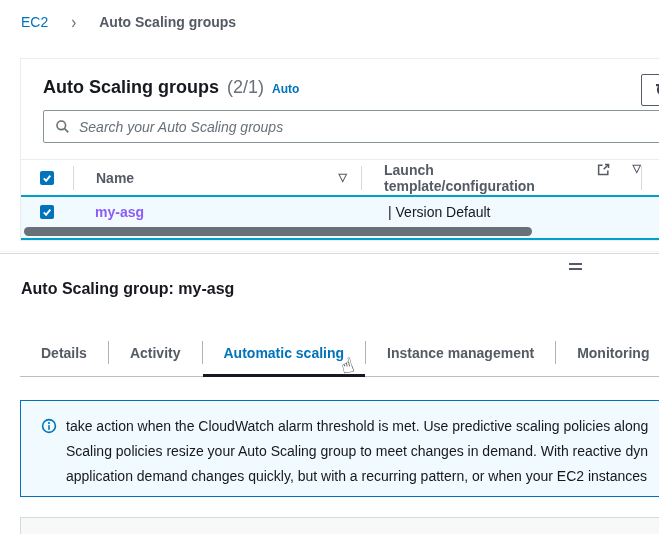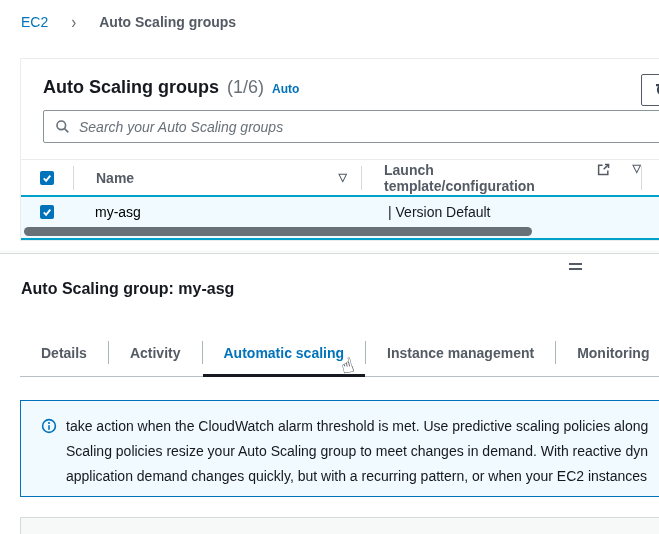--- a/index.html
+++ b/index.html
@@ -39,21 +39,21 @@
   .col-div { width: 1px; height: 24px; background: #d5dbdb; flex: 0 0 auto; }
   .cell-name { width: 287px; display: flex; align-items: center; padding: 0 14px 0 22px; flex: 0 0 auto; }
   .cell-name .label { flex: 1; }
   .cell-lt { width: 279px; display: flex; align-items: flex-start; gap: 22px; padding-left: 22px; flex: 0 0 auto; }
   .sort-icon { font-size: 11px; color: #545b64; cursor: pointer; }
 
   .selected-row { background: #f1faff; border-top: 2px solid #00a1c9; border-bottom: 2px solid #00a1c9; }
   .row-content { display: flex; align-items: center; height: 29px; font-size: 14px; }
   .row-name { width: 287px; padding-left: 22px; flex: 0 0 auto; }
   .row-lt { padding-left: 22px; white-space: nowrap; display: flex; align-items: baseline; }
-  .link { color: #000000; font-weight: 400; cursor: pointer; margin-top: 24px; }
+  .link { color: #8b5cf6; font-weight: 700; cursor: pointer; margin-top: 24px; }
   .lt-suffix { color: #16191f; font-weight: 400; margin-left: 6px; }
   .scroll-track { position: relative; height: 12px; }
   .scroll-thumb { position: absolute; left: 3px; top: 1px; width: 508px; height: 9px; border-radius: 5px; background: #687078; cursor: pointer; }
 
   
   .split-line { position: absolute; top: 253px; left: 0; width: 659px; height: 1px; background: #d5dbdb;
     box-shadow: 0 -2px 2px rgba(0,28,36,0.07); }
   .drag-handle { position: absolute; top: 263px; left: 569px; width: 13px; cursor: row-resize; }
   .drag-handle span { display: block; height: 2px; background: #545b64; margin-bottom: 3px; }
 
@@ -84,21 +84,21 @@
 
 <div class="breadcrumb">
   <span class="bc-link">EC2</span>
   <span class="bc-sep">›</span>
   <span class="bc-current">Auto Scaling groups</span>
 </div>
 
 <div class="card">
   <div class="card-header">
     <span class="card-title">Auto Scaling groups</span>
-    <span class="card-count">(1/6)</span>
+    <span class="card-count">(2/1)</span>
     <span class="info-link">Auto</span>
   </div>
   <button class="refresh-btn">
     <span>↻</span>
   </button>
 
   <div class="search-row">
     <div class="search-box">
       <span>
         <svg width="15" height="15" viewBox="0 0 16 16">

